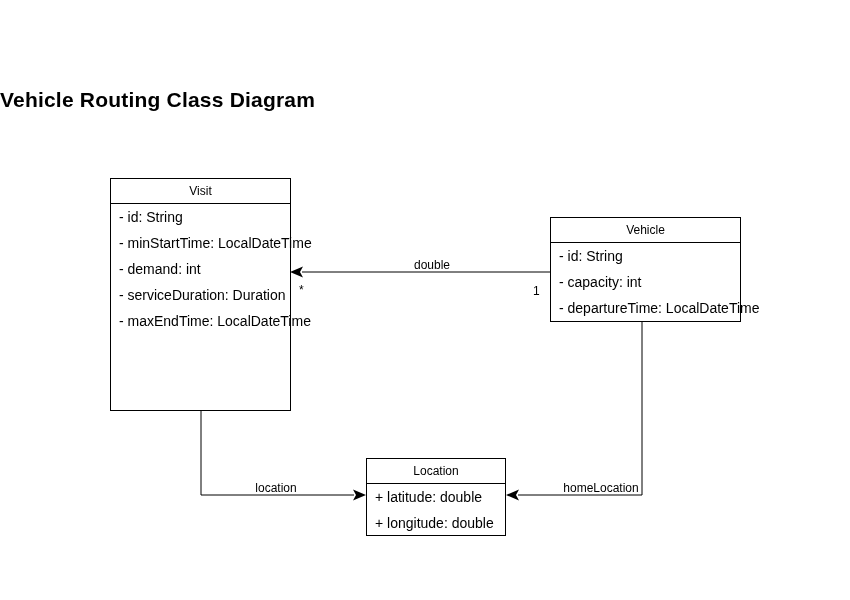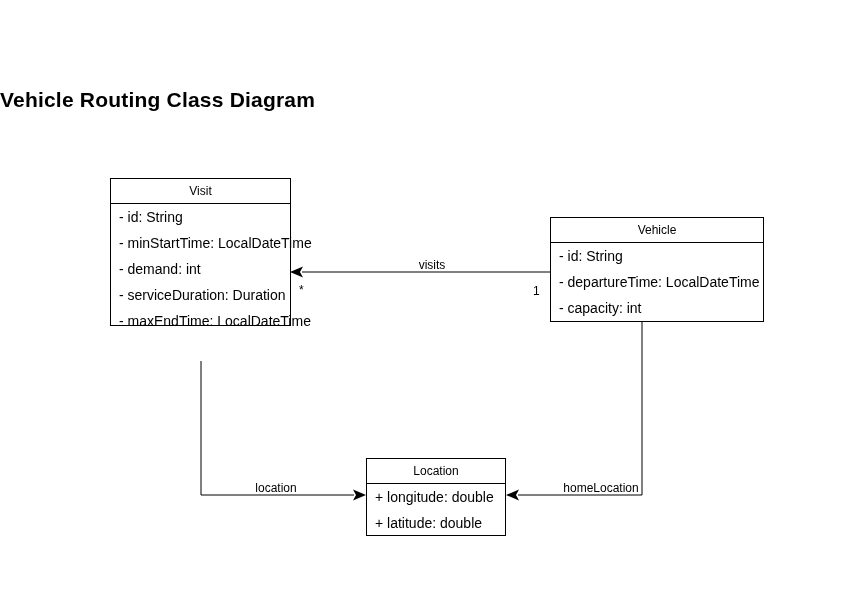--- a/index.html
+++ b/index.html
@@ -10,22 +10,22 @@
     position: absolute; top: 88px; left: 0; width: 850px;
     text-align: left; font-size: 21px; font-weight: bold; letter-spacing: 0.2px;
   }
   .connectors { position: absolute; top: 0; left: 0; width: 850px; height: 600px; }
   .uml-class { position: absolute; border: 1px solid #000000; background: #ffffff; }
   .uml-name {
     height: 25px; line-height: 25px; text-align: center;
     border-bottom: 1px solid #000000; font-size: 12px;
   }
   .uml-attr { height: 26px; line-height: 26px; padding-left: 8px; font-size: 14px; white-space: nowrap; }
-  .visit-class    { left: 110px; top: 178px; width: 181px; height: 148px; }
-  .vehicle-class  { left: 550px; top: 217px; width: 214px; height: 105px; }
+  .visit-class    { left: 110px; top: 178px; width: 181px; height: 233px; }
+  .vehicle-class  { left: 550px; top: 217px; width: 191px; height: 105px; }
   .location-class { left: 366px; top: 458px; width: 140px; height: 78px; }
   .edge-label { position: absolute; font-size: 12px; transform: translateX(-50%); white-space: nowrap; }
   .lbl-visits       { left: 432px; top: 258px; }
   .lbl-location     { left: 276px; top: 481px; }
   .lbl-homelocation { left: 581px; top: 481px; margin-left: 20px; }
   .mult { position: absolute; font-size: 12px; }
   .mult-star { left: 299px; top: 283px; }
   .mult-one  { left: 533px; top: 284px; }
 </style>
 </head>
@@ -58,29 +58,29 @@
     <div class="uml-attr">- id: String</div>
     <div class="uml-attr">- minStartTime: LocalDateTime</div>
     <div class="uml-attr">- demand: int</div>
     <div class="uml-attr">- serviceDuration: Duration</div>
     <div class="uml-attr">- maxEndTime: LocalDateTime</div>
   </div>
 
   <div class="uml-class vehicle-class">
     <div class="uml-name">Vehicle</div>
     <div class="uml-attr">- id: String</div>
+    <div class="uml-attr">- capacity: int</div>
     <div class="uml-attr">- departureTime: LocalDateTime</div>
-    <div class="uml-attr">- capacity: int</div>
   </div>
 
   <div class="uml-class location-class">
     <div class="uml-name">Location</div>
+    <div class="uml-attr">+ latitude: double</div>
     <div class="uml-attr">+ longitude: double</div>
-    <div class="uml-attr">+ latitude: double</div>
   </div>
 
-  <span class="edge-label lbl-visits">visits</span>
+  <span class="edge-label lbl-visits">double</span>
   <span class="mult mult-star">*</span>
   <span class="mult mult-one">1</span>
   <span class="edge-label lbl-location">location</span>
   <span class="edge-label lbl-homelocation">homeLocation</span>
 
 </div>
 
 </body></html>

